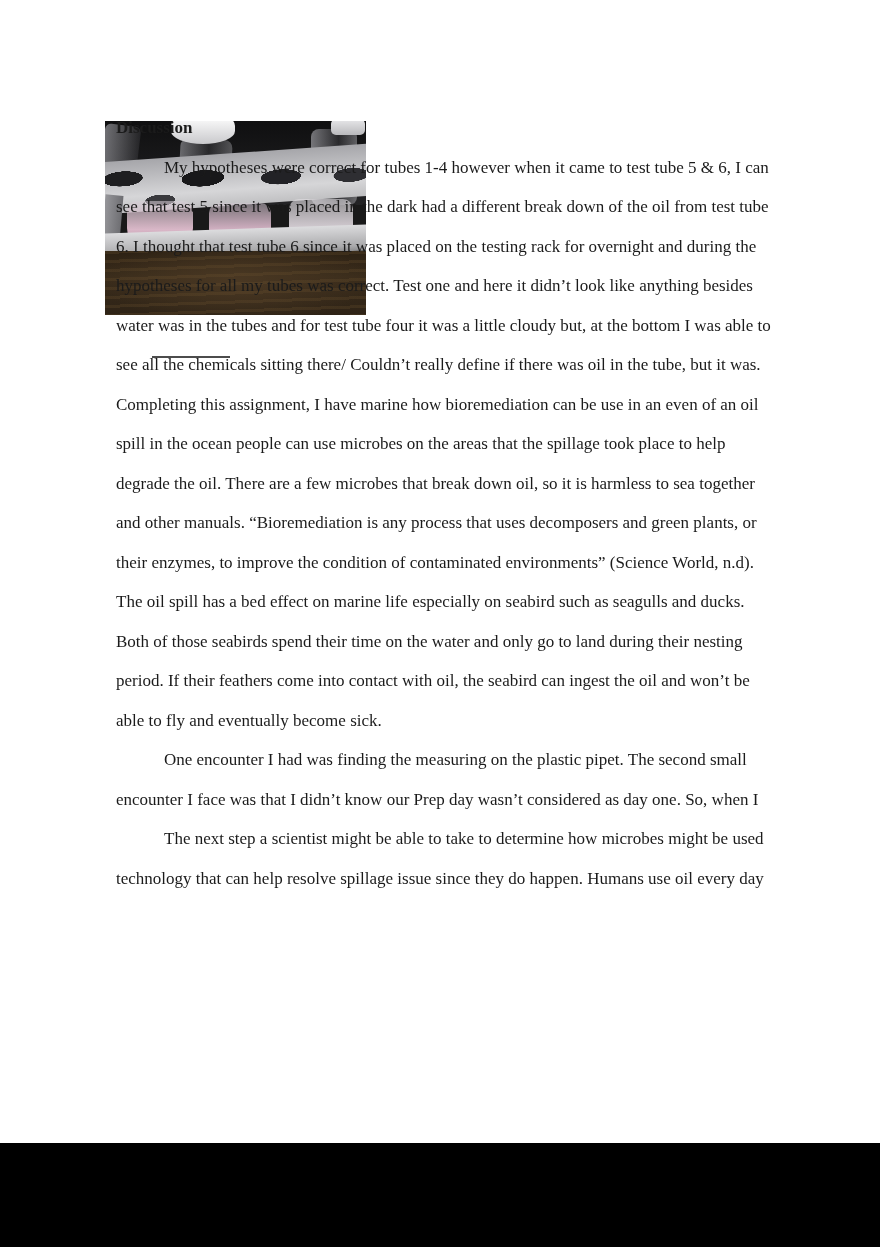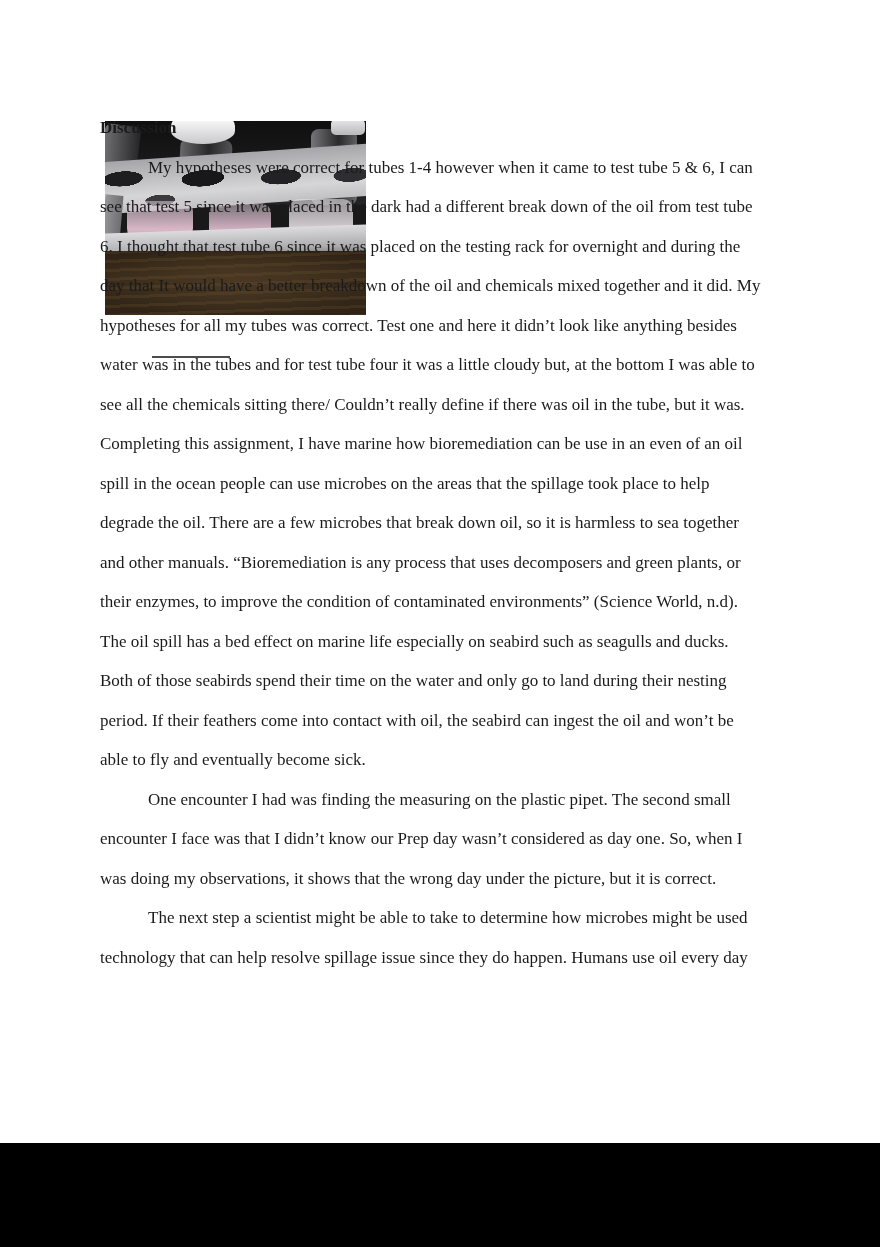--- a/index.html
+++ b/index.html
@@ -97,21 +97,21 @@
     left: 0; top: 130px; width: 261px; height: 64px;
     background:
       repeating-linear-gradient(178deg, rgba(110,84,48,0.25) 0 3px, rgba(0,0,0,0) 3px 9px),
       radial-gradient(ellipse 160px 50px at 130px 30px, #4a3823, #32261700 85%),
       linear-gradient(180deg, #2c2114, #3a2c1b 40%, #2e2316);
   }
 
   
   .content {
     position: absolute;
-    left: 100px;
+    left: 116px;
     top: 108px;
     width: 676px;
     z-index: 3;
     font-size: 17px;
     line-height: 39.5px;
     color: #1b1b1b;
   }
   .doc-heading {
     font-weight: bold;
     white-space: nowrap;
@@ -165,38 +165,36 @@
     <div class="ph-wood"></div>
   </div>
 
   <div class="content">
     <div class="doc-heading">Discussion</div>
     <div>
         <div class="paragraph">
           <div class="line indent">My hypotheses were correct for tubes 1-4 however when it came to test tube 5 &amp; 6, I can</div>
           <div class="line">see that test 5 since it was placed in the dark had a different break down of the oil from test tube</div>
           <div class="line">6. I thought that test tube 6 since it was placed on the testing rack for overnight and during the</div>
-          <div class="line">day that It would have a better breakdown of the oil and chemicals mixed together and it did. My</div>
           <div class="line">hypotheses for all my tubes was correct. Test one and here it didn’t look like anything besides</div>
           <div class="line">water was in the tubes and for test tube four it was a little cloudy but, at the bottom I was able to</div>
           <div class="line">see all the chemicals sitting there/ Couldn’t really define if there was oil in the tube, but it was.</div>
           <div class="line">Completing this assignment, I have marine how bioremediation can be use in an even of an oil</div>
           <div class="line">spill in the ocean people can use microbes on the areas that the spillage took place to help</div>
           <div class="line">degrade the oil. There are a few microbes that break down oil, so it is harmless to sea together</div>
           <div class="line">and other manuals. “Bioremediation is any process that uses decomposers and green plants, or</div>
           <div class="line">their enzymes, to improve the condition of contaminated environments” (Science World, n.d).</div>
           <div class="line">The oil spill has a bed effect on marine life especially on seabird such as seagulls and ducks.</div>
           <div class="line">Both of those seabirds spend their time on the water and only go to land during their nesting</div>
           <div class="line">period. If their feathers come into contact with oil, the seabird can ingest the oil and won’t be</div>
           <div class="line">able to fly and eventually become sick.</div>
         </div>
         <div class="paragraph">
           <div class="line indent">One encounter I had was finding the measuring on the plastic pipet. The second small</div>
           <div class="line">encounter I face was that I didn’t know our Prep day wasn’t considered as day one. So, when I</div>
-          <div class="line">was doing my observations, it shows that the wrong day under the picture, but it is correct.</div>
         </div>
         <div class="paragraph">
           <div class="line indent">The next step a scientist might be able to take to determine how microbes might be used</div>
           <div class="line">technology that can help resolve spillage issue since they do happen. Humans use oil every day</div>
         </div>
       </div>
   </div>
 
   <div class="overline-artifact"></div>
 

